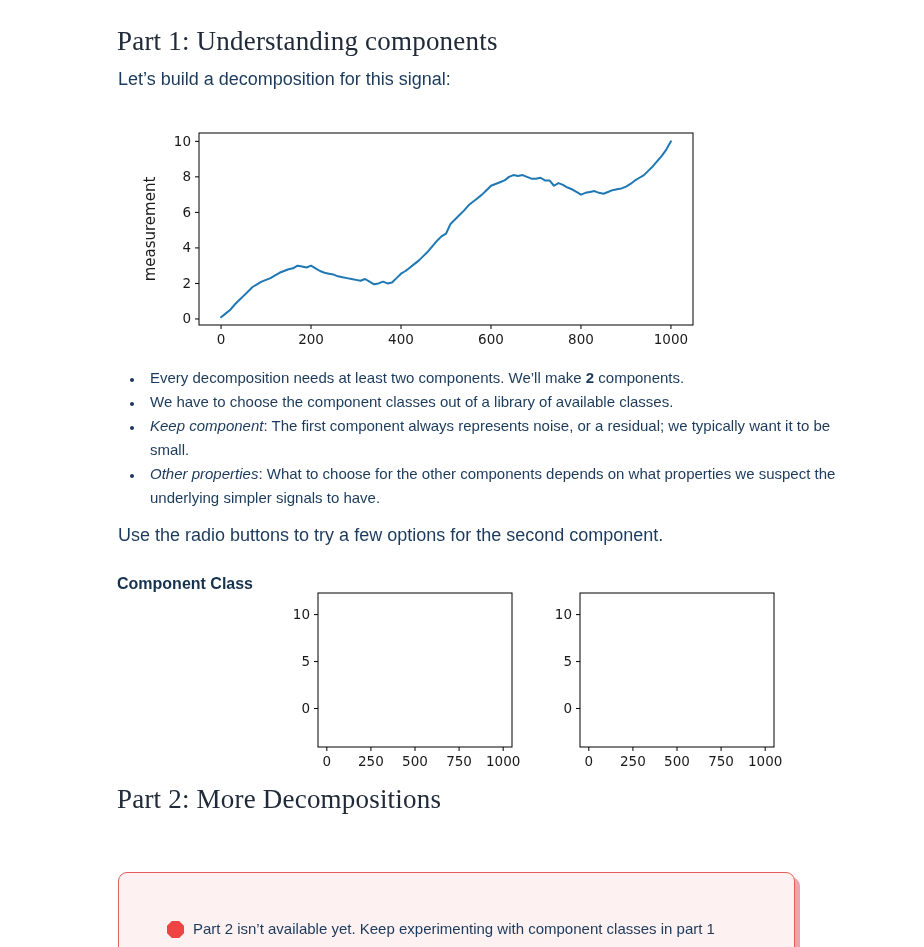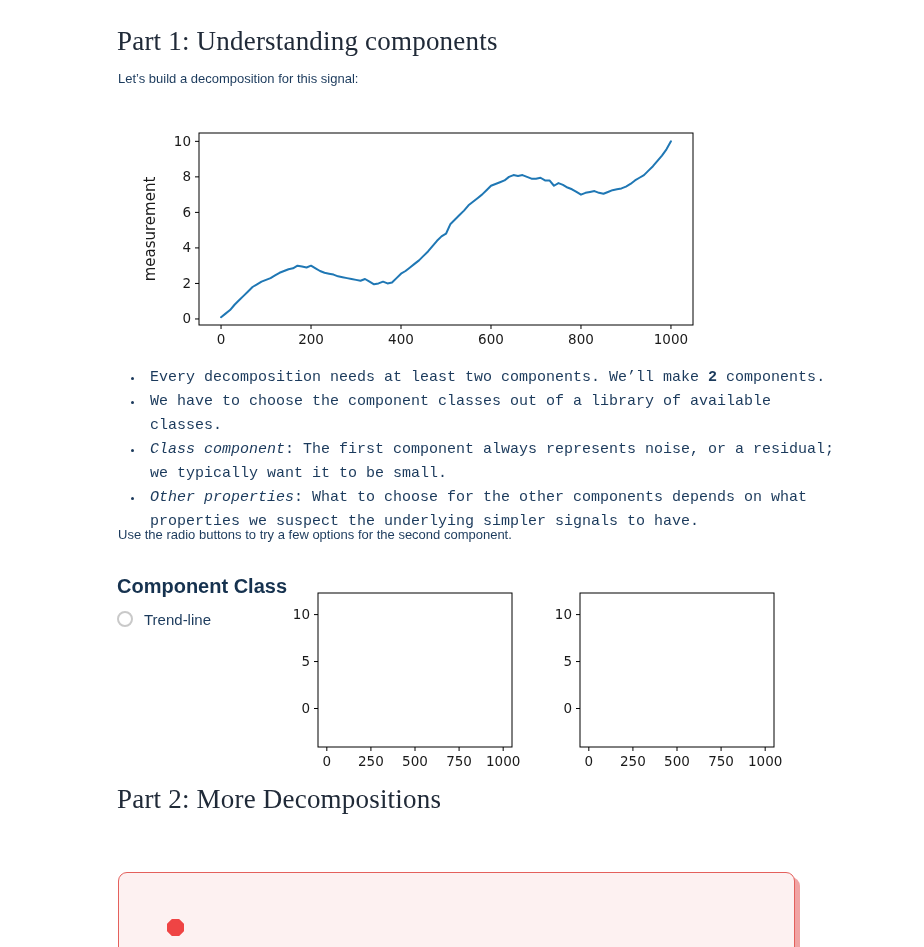--- a/index.html
+++ b/index.html
@@ -4,29 +4,29 @@
 <style>
   html,body{margin:0;padding:0;background:#fff;}
   .page{
     position:relative;width:924px;height:947px;background:#ffffff;overflow:hidden;
     font-family:"Liberation Sans",sans-serif;color:#1b3a5c;
   }
   .h{
     position:absolute;margin:0;font-family:"Liberation Serif",serif;
     font-weight:400;font-size:27px;line-height:1.15;color:#202a38;letter-spacing:0.2px;
   }
-  .p{position:absolute;margin:0;font-size:13px;line-height:22px;color:#1b3a5c;}
+  .p{position:absolute;margin:0;font-size:18px;line-height:22px;color:#1b3a5c;}
   .bullets{
     position:absolute;left:118px;top:366px;width:700px;margin:0;padding:0 0 0 26px;
     font-size:15px;line-height:24px;color:#1b3a5c;
   }
-  .bullets li{margin:0;padding-left:6px;font-family:Liberation Mono, monospace;}
+  .bullets li{margin:0;padding-left:6px;}
   .bullets li::marker{color:#1b3a5c;font-size:12px;}
   .control-label{
-    position:absolute;left:117px;top:575px;font-size:20px;font-weight:700;color:#16324f;
+    position:absolute;left:117px;top:575px;font-size:16px;font-weight:700;color:#16324f;
   }
   .radio-group{position:absolute;left:117px;top:603px;}
   .radio-row{display:flex;align-items:center;height:32px;cursor:pointer;}
   .radio-circle{
     width:16px;height:16px;border-radius:50%;background:#fff;
     border:2px solid #c9c9c9;box-sizing:border-box;margin-right:11px;flex:0 0 auto;
   }
   .radio-label{font-size:15px;color:#1b3a5c;}
   svg.chart{position:absolute;}
   svg.chart text{fill:#1a1a1a;}
@@ -76,33 +76,29 @@
       <text x="51" y="56.37049028677154" text-anchor="end" class="tick">8</text>
       <line x1="59" y1="16.34782608695653" x2="55" y2="16.34782608695653" stroke="#000" stroke-width="1"></line>
       <text x="51" y="20.84782608695653" text-anchor="end" class="tick">10</text>
       <text x="15" y="104" text-anchor="middle" class="ylabel" transform="rotate(-90 15 104)">measurement</text>
       <polyline points="81.0455373406193,192.1850138760407 85.54462659380692,188.6327474560592 90.04371584699453,185.0804810360777 94.54280510018215,179.75208140610545 99.04189435336977,175.31174838112858 103.54098360655738,170.87141535615172 108.040072859745,166.43108233117482 112.53916211293262,161.99074930619796 117.03825136612022,159.32654949121184 121.53734061930783,156.66234967622572 126.03642987249545,154.88621646623497 130.53551912568304,153.11008325624422 135.03460837887067,150.4458834412581 139.5336976320583,147.78168362627198 144.0327868852459,146.0055504162812 148.53187613843352,144.2294172062905 153.03096539162112,143.34135060129512 157.53005464480873,140.67715078630897 162.02914389799636,141.56521739130437 166.52823315118397,142.45328399629972 171.0273224043716,140.67715078630897 175.5264116575592,143.34135060129512 180.0255009107468,146.0055504162812 184.52459016393442,147.78168362627198 189.02367941712203,148.66975023126736 193.52276867030966,149.55781683626273 198.02185792349727,151.33395004625348 202.5209471766849,152.22201665124885 207.02003642987248,153.11008325624422 211.5191256830601,153.9981498612396 216.01821493624772,154.88621646623497 220.51730418943535,155.77428307123034 225.01639344262296,153.9981498612396 229.51548269581056,156.66234967622572 234.01457194899817,159.32654949121184 238.5136612021858,158.43848288621646 243.0127504553734,156.66234967622572 247.51183970856104,158.43848288621646 252.01092896174862,157.5504162812211 256.5100182149363,153.11008325624422 261.00910746812383,148.66975023126736 265.5081967213115,146.0055504162812 270.0072859744991,142.45328399629972 274.5063752276867,138.90101757631822 279.0054644808743,135.34875115633673 283.5045537340619,130.90841813135984 288.0036429872496,126.46808510638299 292.5027322404372,121.13968547641073 297.0018214936248,115.81128584643848 301.5009107468124,111.37095282146161 306,108.7067530064755 310.4990892531876,98.93802035152638 314.9981785063752,94.49768732654951 319.4972677595629,90.05735430157264 323.9963570127505,85.61702127659575 328.4954462659381,80.28862164662348 332.99453551912563,76.73635522664202 337.4936247723133,73.1840888066605 341.9927140255009,69.631822386679 346.4918032786885,65.19148936170214 350.9908925318761,60.75115633672527 355.4899817850638,58.97502312673453 359.9890710382514,57.19888991674375 364.488160291439,55.422756706753006 368.9872495446266,51.87049028677154 373.48633879781426,50.094357076780796 377.9854280510018,50.98242368177614 382.4845173041894,50.094357076780796 386.983606557377,51.87049028677154 391.4826958105647,53.64662349676226 395.9817850637523,53.64662349676226 400.4808743169399,52.75855689176689 404.9799635701275,55.422756706753006 409.47905282331516,55.422756706753006 413.97814207650276,60.75115633672527 418.47723132969037,58.086956521739125 422.9763205828779,59.86308973172987 427.4754098360656,62.52728954671602 431.9744990892532,64.30342275670677 436.4735883424408,66.96762257169286 440.9726775956284,69.631822386679 445.47176684881606,67.85568917668826 449.97085610200367,66.96762257169286 454.46994535519127,66.07955596669751 458.9690346083789,67.85568917668826 463.4681238615665,68.74375578168363 467.9672131147541,66.96762257169286 472.4663023679417,65.19148936170214 476.9653916211293,64.30342275670677 481.4644808743169,63.41535615171139 485.96357012750457,61.63922294172062 490.4626593806922,58.97502312673453 494.9617486338798,55.422756706753006 499.4608378870674,52.75855689176689 503.95992714025505,50.094357076780796 508.45901639344265,45.6540240518039 512.9581056466302,41.213691026827036 517.4571948998178,35.88529139685477 521.9562841530055,30.55689176688253 526.4553734061931,24.34042553191489 530.9544626593806,16.34782608695653" fill="none" stroke="#1f77b4" stroke-width="2" stroke-linejoin="round" stroke-linecap="round"></polyline>
     </svg>
 
   <ul class="bullets" id="bullets">
       <li><span>Every decomposition needs at least two components. We’ll make </span><span style="font-weight: 700;">2</span><span> components.</span></li>
       <li><span>We have to choose the component classes out of a library of available classes.</span></li>
-      <li><span style="font-style: italic;">Class component</span><span>: The first component always represents noise, or a residual; we typically want it to be small.</span></li>
+      <li><span style="font-style: italic;">Keep component</span><span>: The first component always represents noise, or a residual; we typically want it to be small.</span></li>
       <li><span style="font-style: italic;">Other properties</span><span>: What to choose for the other components depends on what properties we suspect the underlying simpler signals to have.</span></li>
     </ul>
 
   <p class="p" style="left:118px;top:524px;">Use the radio buttons to try a few options for the second component.</p>
 
   <div class="control-label">Component Class</div>
 
   <div class="radio-group" id="radio-group">
-      <div class="radio-row">
-        <span class="radio-circle"></span>
-        <span class="radio-label">Trend-line</span>
-      </div>
     </div>
 
   <svg class="chart" width="250" height="190" style="left:276px;top:585px;">
       <rect x="42" y="8" width="194" height="154" fill="none" stroke="#000" stroke-width="1"></rect>
       <line x1="50.81818181818182" y1="162" x2="50.81818181818182" y2="166" stroke="#000" stroke-width="1"></line>
       <text x="50.81818181818182" y="181" text-anchor="middle" class="tick">0</text>
       <line x1="94.9090909090909" y1="162" x2="94.9090909090909" y2="166" stroke="#000" stroke-width="1"></line>
       <text x="94.9090909090909" y="181" text-anchor="middle" class="tick">250</text>
       <line x1="139" y1="162" x2="139" y2="166" stroke="#000" stroke-width="1"></line>
       <text x="139" y="181" text-anchor="middle" class="tick">500</text>
@@ -138,16 +134,17 @@
       <text x="34" y="34.09756097560975" text-anchor="end" class="tick">10</text>
     </svg>
 
   <h1 class="h" style="left:117px;top:784px;">Part 2: More Decompositions</h1>
 
   <div class="callout" id="callout" style="background: rgb(253, 241, 241); border: 1.5px solid rgb(228, 96, 92); box-shadow: rgb(240, 164, 164) 5px 5px 0px 0px; color: rgb(27, 58, 92);">
     <div class="callout-row">
       <svg class="octagon-svg" id="callout-icon" width="17" height="17" viewBox="0 0 16 16">
         <polygon points="5,1 11,1 15,5 15,11 11,15 5,15 1,11 1,5" stroke-width="2" stroke-linejoin="round" fill="#ef4444" stroke="#ef4444"></polygon>
       </svg>
+      <span class="callout-text">Part 2 isn’t available yet. Keep experimenting with component classes in part 1</span>
     </div>
   </div>
 
 </div>
 
 </body></html>

